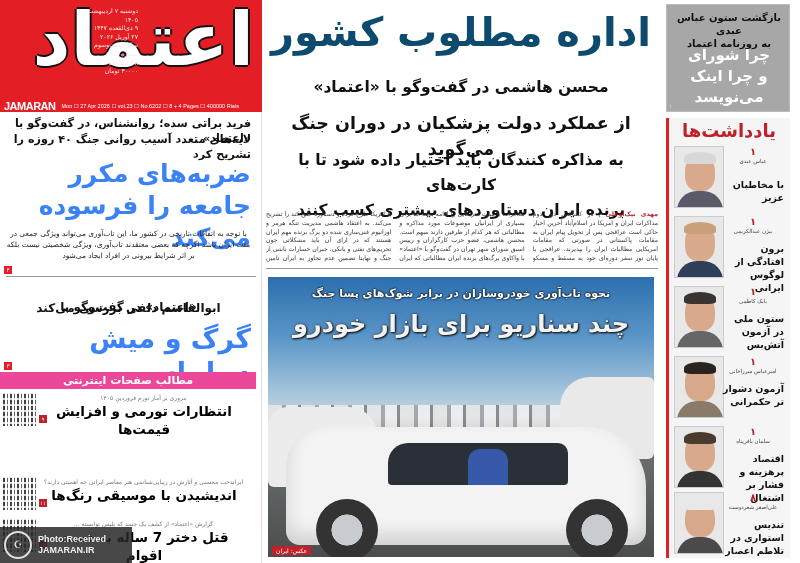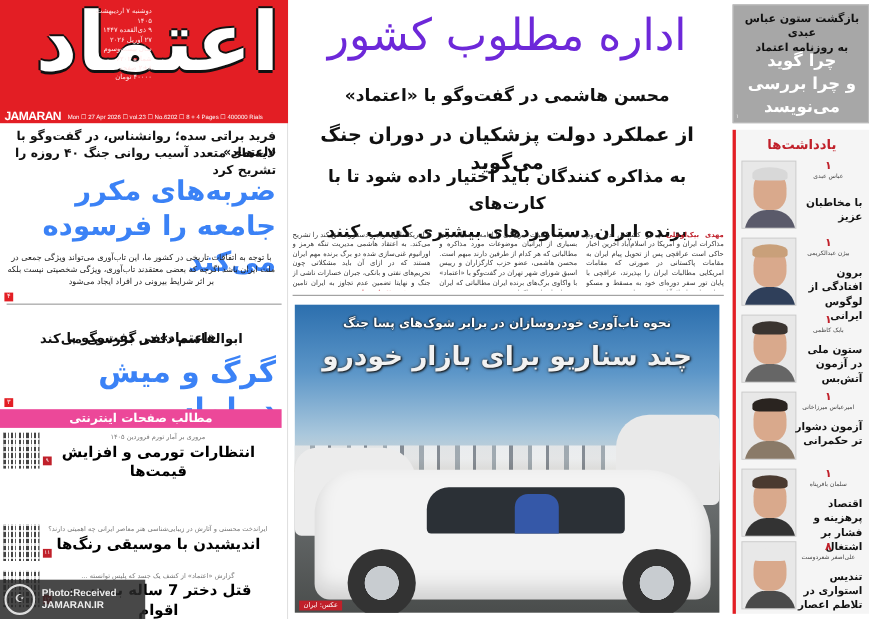--- a/index.html
+++ b/index.html
@@ -36,21 +36,21 @@
   .online-sub { position: absolute; right: 10px; top: 0; width: 205px; text-align: center; font-size: 6px; color: #777; line-height: 9px; }
   .online-title { position: absolute; right: 12px; top: 9px; width: 200px; text-align: center; font-weight: bold; font-size: 13.5px; color: #000; line-height: 18px; }
   .online-tag { position: absolute; left: 39px; top: 22px; width: 8px; height: 8px; background: #c0202a; color: #fff; font-size: 5px; line-height: 8px; text-align: center; direction: ltr; }
 
   .watermark { position: absolute; left: 0; top: 527px; width: 132px; height: 36px; background: rgba(40,40,40,0.85); direction: ltr; display: flex; align-items: center; }
   .wm-logo { width: 28px; height: 28px; border-radius: 50%; border: 2px solid #ddd; margin-left: 4px; color: #ddd; font-size: 10px; text-align: center; line-height: 24px; }
   .wm-text { color: #eee; font-family: "Liberation Sans", sans-serif; font-weight: bold; font-size: 9px; line-height: 11px; margin-left: 6px; }
 
   
   .col-mid { position: absolute; left: 262px; top: 0; width: 398px; height: 563px; background: #fff; }
-  .main-head { position: absolute; left: 0; top: 8px; width: 398px; text-align: center; font-weight: normal; font-size: 40px; line-height: 48px; color: #6d28d9; letter-spacing: -1px; }
+  .main-head { position: absolute; left: 0; top: 8px; width: 398px; text-align: center; font-weight: bold; font-size: 40px; line-height: 48px; color: #0c4a6e; letter-spacing: -1px; }
   .main-sub1 { position: absolute; left: 0; top: 76px; width: 398px; text-align: center; font-weight: bold; font-size: 15.5px; line-height: 22px; }
   .main-sub2 { position: absolute; left: 0; top: 110px; width: 398px; text-align: center; font-weight: bold; font-size: 17.5px; line-height: 26px; }
   .main-sub3 { position: absolute; left: 0; top: 148px; width: 398px; text-align: center; font-weight: bold; font-size: 15.5px; line-height: 25px; }
   .lede-cols { position: absolute; left: 4px; top: 210px; width: 392px; height: 54px; display: flex; flex-direction: row; gap: 8px; }
   .lede-col { flex: 1; font-size: 6.2px; line-height: 8.8px; color: #333; text-align: justify; overflow: hidden; }
   .lede-author { color: #c0202a; font-weight: bold; }
   .lede-more { color: #c0202a; font-weight: bold; }
   .rule-mid { position: absolute; left: 4px; top: 268px; width: 392px; height: 1px; background: #999; }
 
   .photo { position: absolute; left: 6px; top: 277px; width: 386px; height: 280px; overflow: hidden;
@@ -68,21 +68,21 @@
   .photo-credit { position: absolute; left: 4px; top: 269px; background: #c0202a; color: #fff; font-size: 6px; padding: 1px 4px; direction: rtl; }
 
   
   .col-right { position: absolute; left: 660px; top: 0; width: 140px; height: 563px; background: #fff; }
   .promo { position: absolute; left: 6px; top: 4px; width: 124px; height: 108px; background: #a7a7a7; border: 1px solid #bbb; }
   .promo-kicker { position: absolute; left: 0; top: 6px; width: 124px; text-align: center; font-weight: bold; font-size: 10px; line-height: 13px; color: #111; }
   .promo-title { position: absolute; left: 0; top: 40px; width: 124px; text-align: center; font-weight: bold; font-size: 15px; line-height: 21px; color: #fff; }
   .promo-tag { position: absolute; left: 2px; bottom: 2px; font-size: 5px; color: #eee; }
 
   .notes { position: absolute; left: 6px; top: 118px; width: 124px; height: 440px; background: #f5f5f5; border-left: 3px solid #e31e24; }
-  .notes-title { position: absolute; right: 6px; top: 4px; width: 110px; text-align: center; color: #c0202a; font-weight: bold; font-size: 12px; line-height: 18px; }
+  .notes-title { position: absolute; right: 6px; top: 4px; width: 110px; text-align: center; color: #c0202a; font-weight: bold; font-size: 18px; line-height: 18px; }
   .note { position: absolute; right: 2px; width: 116px; height: 72px; }
   .note-photo { position: absolute; left: 2px; top: 2px; width: 50px; height: 62px; border: 1px solid #ccc; overflow: hidden;
     background: linear-gradient(180deg, #e8e8e8 0 100%); }
   .face { position: absolute; left: 10px; top: 8px; width: 30px; height: 36px; border-radius: 45% 45% 40% 40%; background: #d9a98c; }
   .hair { position: absolute; left: 9px; top: 5px; width: 32px; height: 12px; border-radius: 50% 50% 20% 20%; }
   .shoulders { position: absolute; left: 2px; top: 44px; width: 46px; height: 20px; border-radius: 20px 20px 0 0; }
   .note-num { position: absolute; right: 6px; top: 2px; width: 58px; text-align: center; color: #c0202a; font-weight: bold; font-size: 10px; line-height: 11px; }
   .note-author { position: absolute; right: 6px; top: 14px; width: 58px; text-align: center; color: #444; font-size: 5.5px; line-height: 7px; }
   .note-title { position: absolute; right: 4px; top: 28px; width: 62px; text-align: right; color: #111; font-weight: bold; font-size: 9.5px; line-height: 13px; }
 </style>
@@ -190,22 +190,22 @@
     </div>
   </div>
 
   <div class="col-right">
     <div class="promo">
       <div class="promo-kicker">
         <div>بازگشت ستون عباس عبدی</div>
         <div>به روزنامه اعتماد</div>
       </div>
       <div class="promo-title">
-        <div>چرا گوید</div>
-        <div>و چرا بررسی</div>
+        <div>چرا شورای</div>
+        <div>و چرا اینک</div>
         <div>می‌نویسد</div>
       </div>
       <div class="promo-tag">۱</div>
     </div>
 
     <div class="notes">
       <div class="notes-title">یادداشت‌ها</div>
 
       <div class="note" style="top:26px;">
         <div class="note-photo">

